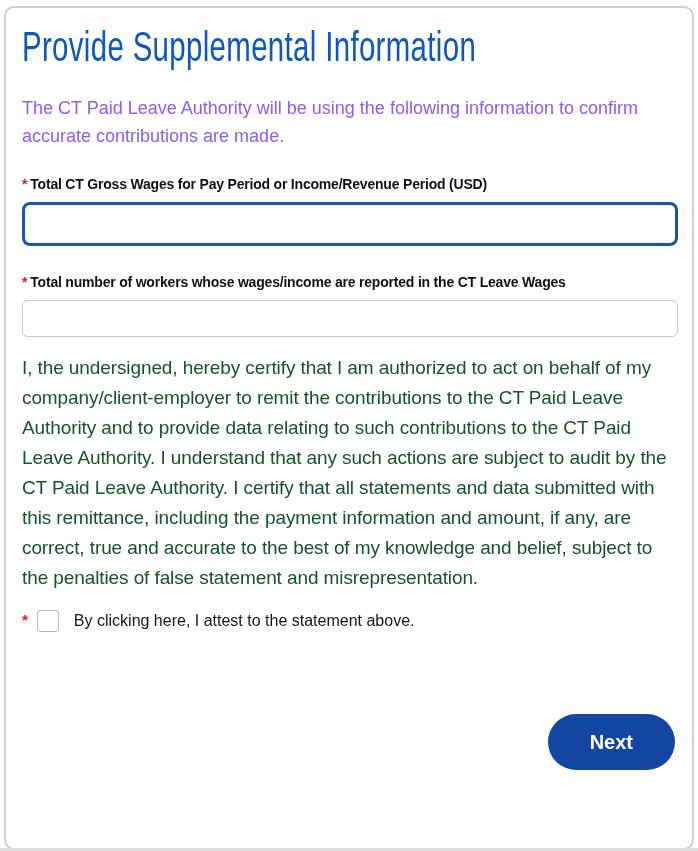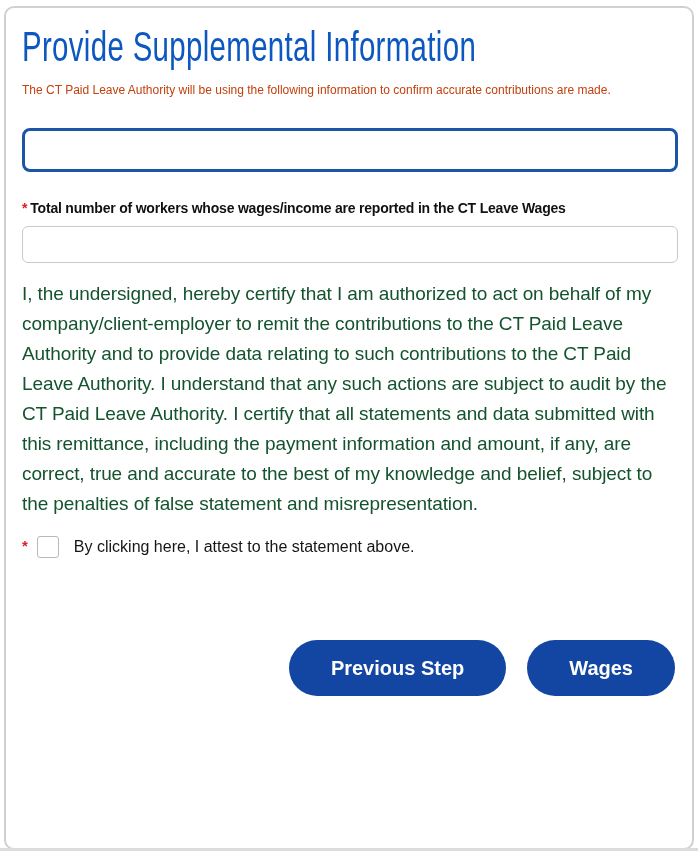--- a/index.html
+++ b/index.html
@@ -41,25 +41,25 @@
     font-weight: 400;
     color: #0d57c0;
     letter-spacing: 0.5px;
     transform: scaleX(0.70);
     transform-origin: 0 50%;
     white-space: nowrap;
     line-height: 1.0;
   }
 
   .intro {
-    margin-top: 8px;
+    margin-top: 26px;
     width: 662px;
-    font-size: 12px;
+    font-size: 18px;
     line-height: 28px;
-    color: #c2410c;
+    color: #8b5cf6;
   }
 
   .field-group-1 { margin-top: 24px; }
   .field-group-2 { margin-top: 26px; }
 
   .field-label {
     font-size: 14px;
     font-weight: bold;
     letter-spacing: -0.2px;
     line-height: 20px;
@@ -160,38 +160,40 @@
 </head>
 <body>
 
 <div class="card">
 
   <h1 class="page-title">Provide Supplemental Information</h1>
 
   <p class="intro">The CT Paid Leave Authority will be using the following information to confirm accurate contributions are made.</p>
 
   <div class="field-group-1">
+    <div class="field-label">
+      <span class="req">*</span><span>Total CT Gross Wages for Pay Period or Income/Revenue Period (USD)</span>
+    </div>
     <input class="text-input focused" type="text" value="" style="">
   </div>
 
   <div class="field-group-2">
     <div class="field-label">
       <span class="req">*</span><span>Total number of workers whose wages/income are reported in the CT Leave Wages</span>
     </div>
     <input class="text-input normal" type="text" value="" style="">
   </div>
 
   <p class="certification">I, the undersigned, hereby certify that I am authorized to act on behalf of my company/client-employer to remit the contributions to the CT Paid Leave Authority and to provide data relating to such contributions to the CT Paid Leave Authority. I understand that any such actions are subject to audit by the CT Paid Leave Authority. I certify that all statements and data submitted with this remittance, including the payment information and amount, if any, are correct, true and accurate to the best of my knowledge and belief, subject to the penalties of false statement and misrepresentation.</p>
 
   <div class="attest-row">
     <span class="req">*</span>
     <input class="checkbox" type="checkbox" style="">
     <span class="attest-label">By clicking here, I attest to the statement above.</span>
   </div>
 
   <div class="button-row">
-    <button class="pill-button">Previous Step</button>
-    <button class="pill-button">Wages</button>
+    <button class="pill-button">Next</button>
   </div>
 
 </div>
 
 <div class="page-edge"></div>
 
 </body></html>

